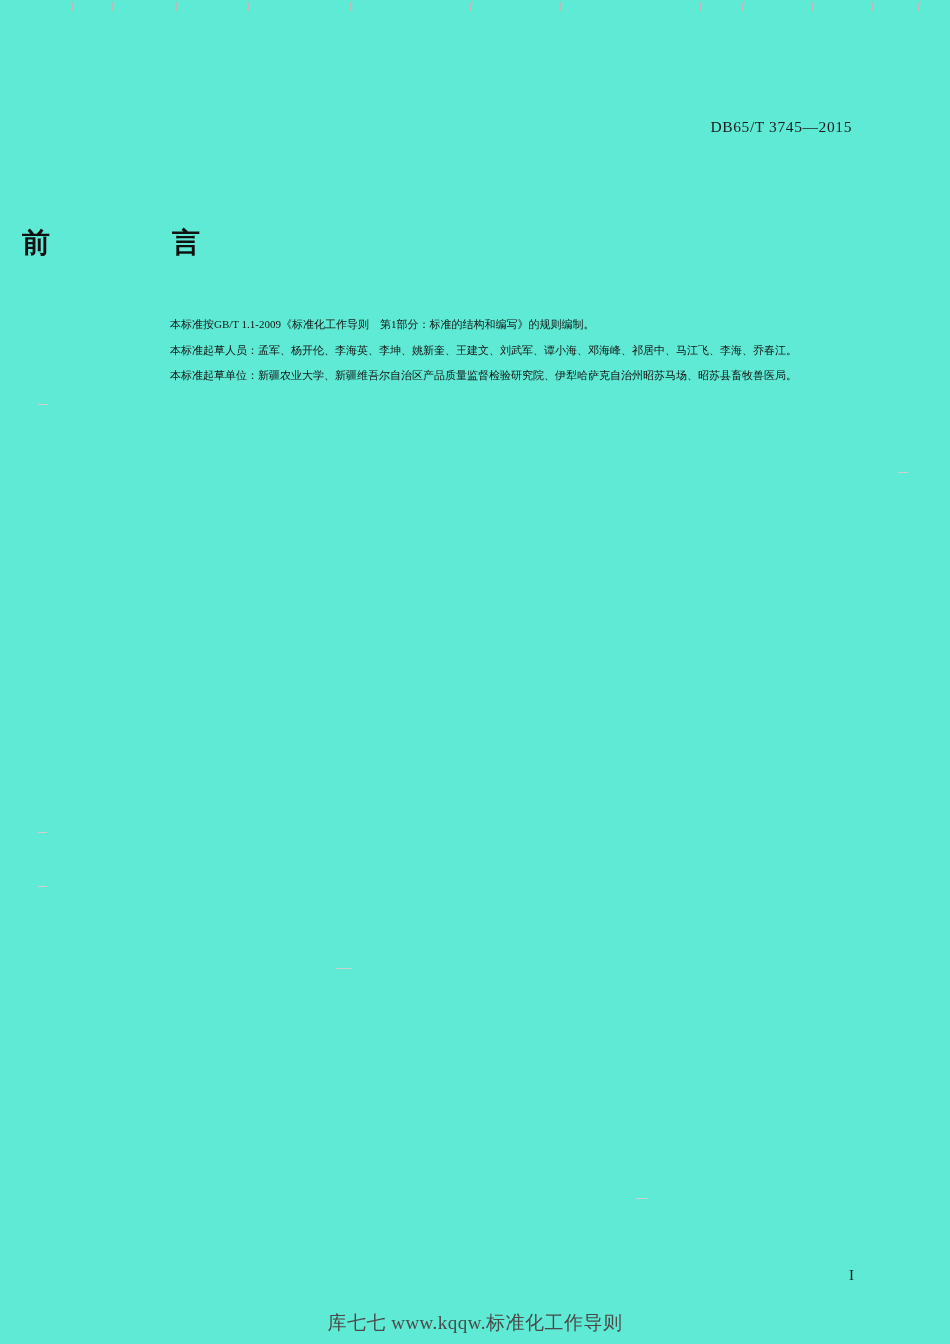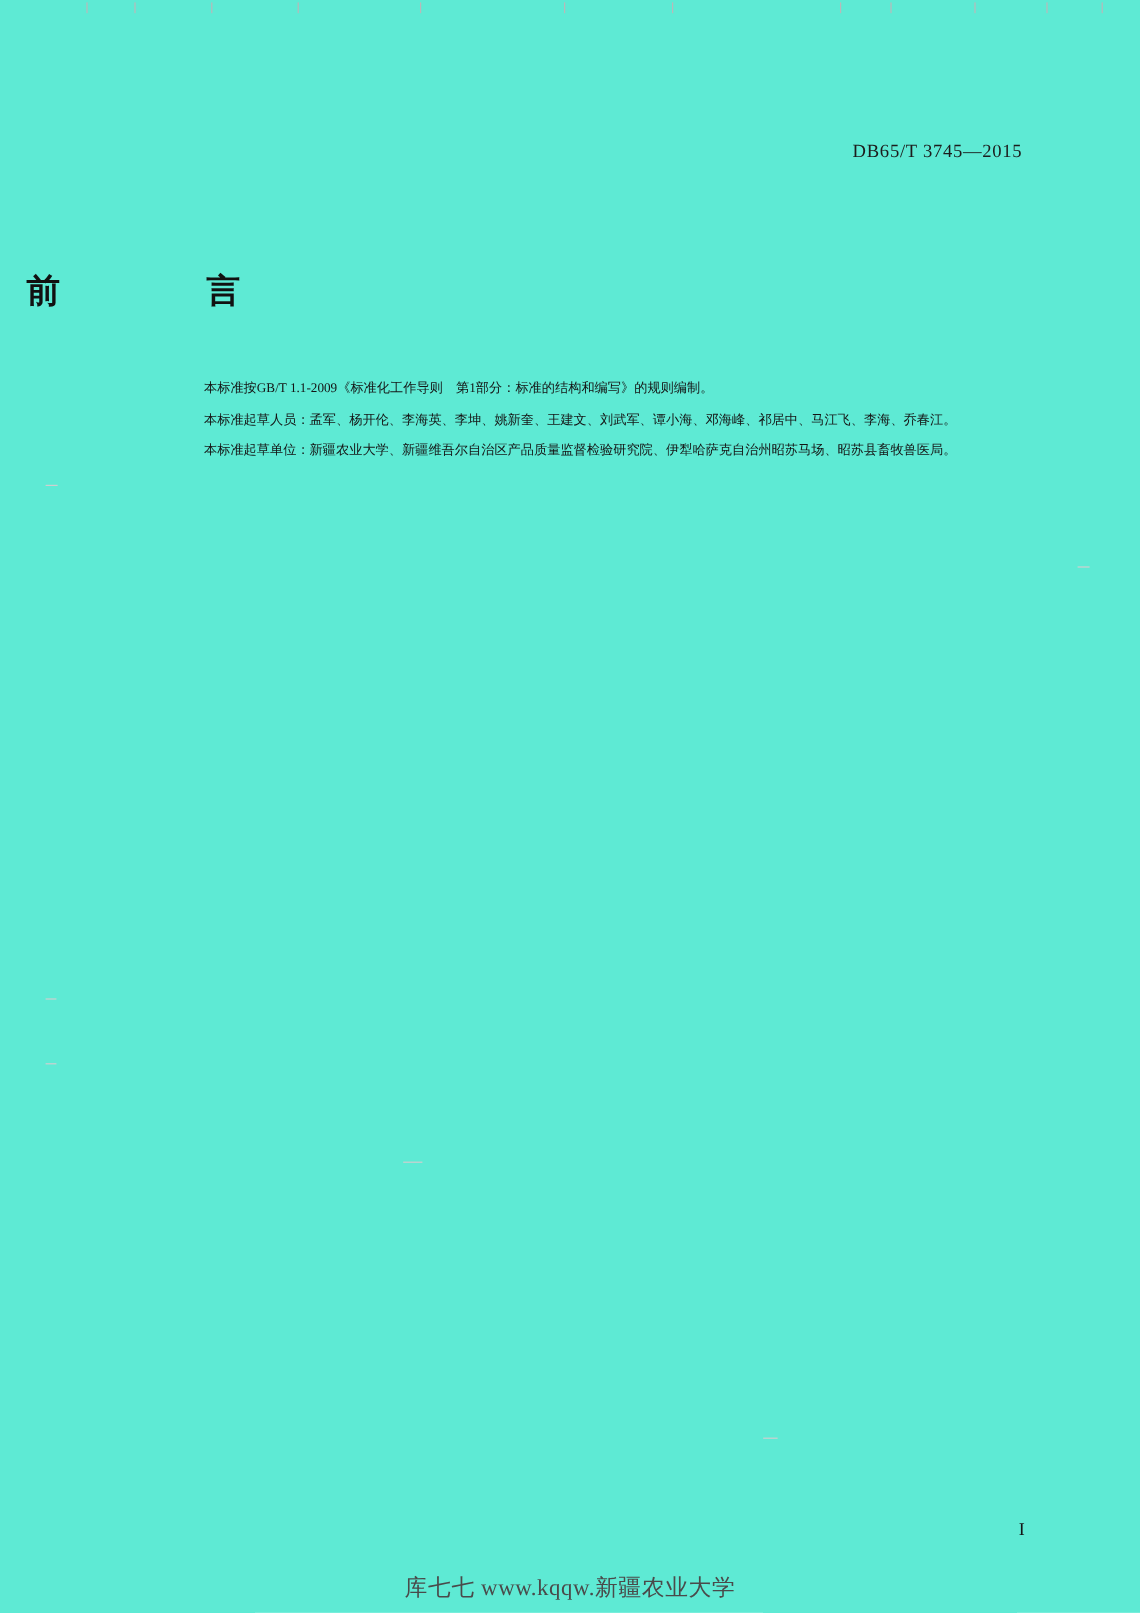--- a/index.html
+++ b/index.html
@@ -134,21 +134,21 @@
   <div class="doc-title">前　　言</div>
 
   <div class="body-block">
     <p class="para">本标准按GB/T 1.1-2009《标准化工作导则　第1部分：标准的结构和编写》的规则编制。</p>
     <p class="para">本标准起草人员：孟军、杨开伦、李海英、李坤、姚新奎、王建文、刘武军、谭小海、邓海峰、祁居中、马江飞、李海、乔春江。</p>
     <p class="para">本标准起草单位：新疆农业大学、新疆维吾尔自治区产品质量监督检验研究院、伊犁哈萨克自治州昭苏马场、昭苏县畜牧兽医局。</p>
   </div>
 
   <div class="page-number">I</div>
 
-  <div class="footer-watermark">库七七 www.kqqw.新疆农业大学</div>
+  <div class="footer-watermark">库七七 www.kqqw.标准化工作导则</div>
 
   <div class="speck" style="left:38px; top:404px; width:10px; height:1px;"></div>
   <div class="speck" style="left:38px; top:832px; width:9px; height:1px;"></div>
   <div class="speck" style="left:38px; top:886px; width:9px; height:1px;"></div>
   <div class="speck" style="left:336px; top:968px; width:16px; height:1px;"></div>
   <div class="speck" style="left:636px; top:1198px; width:12px; height:1px;"></div>
   <div class="speck" style="left:898px; top:472px; width:10px; height:1px;"></div>
 
 </div>
 

